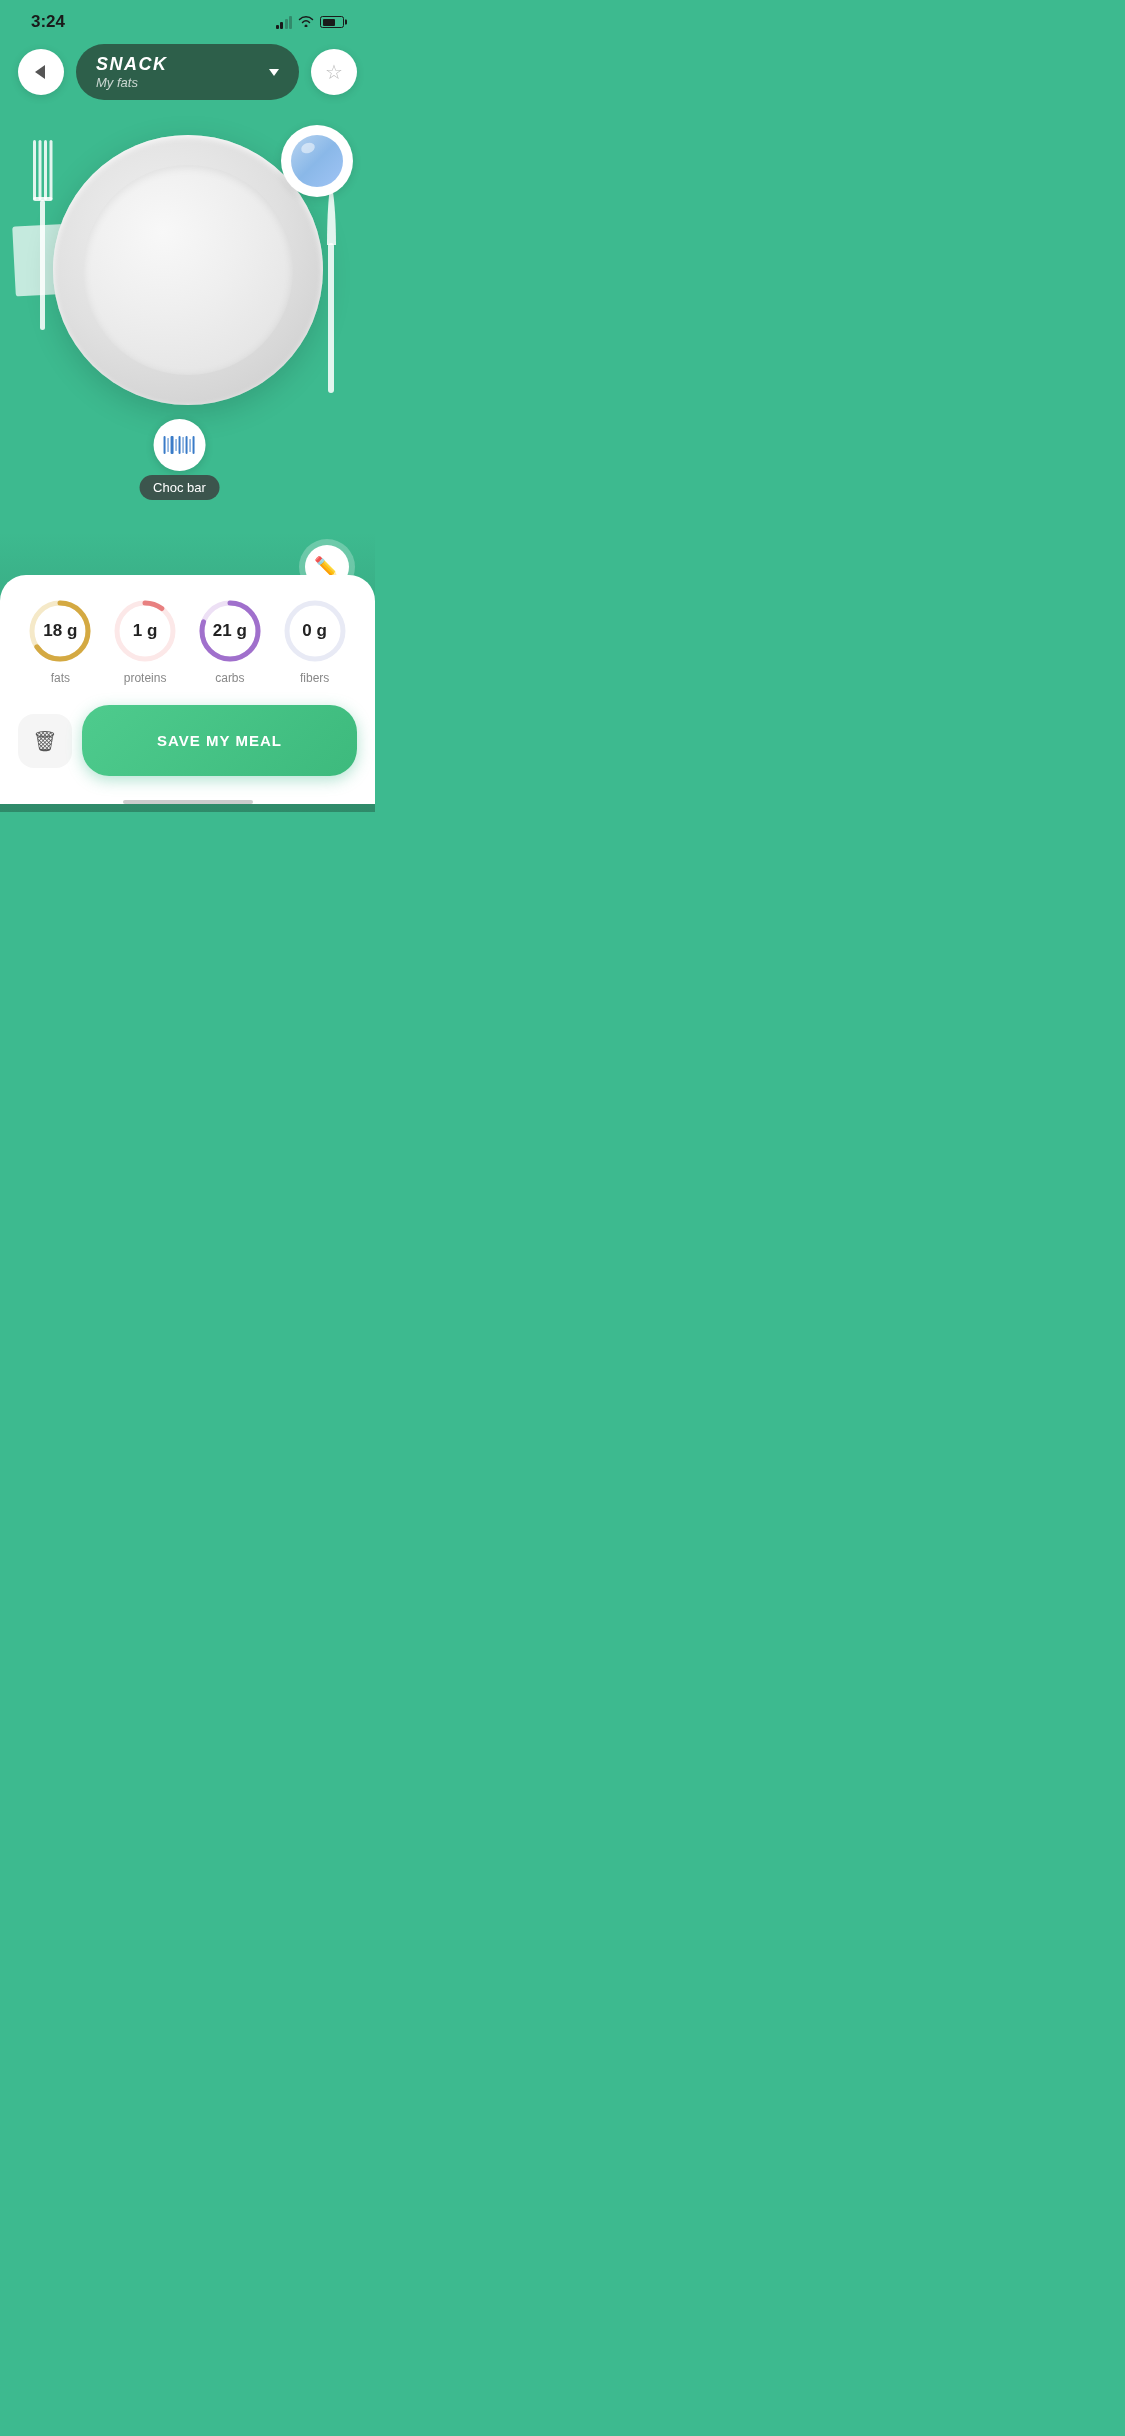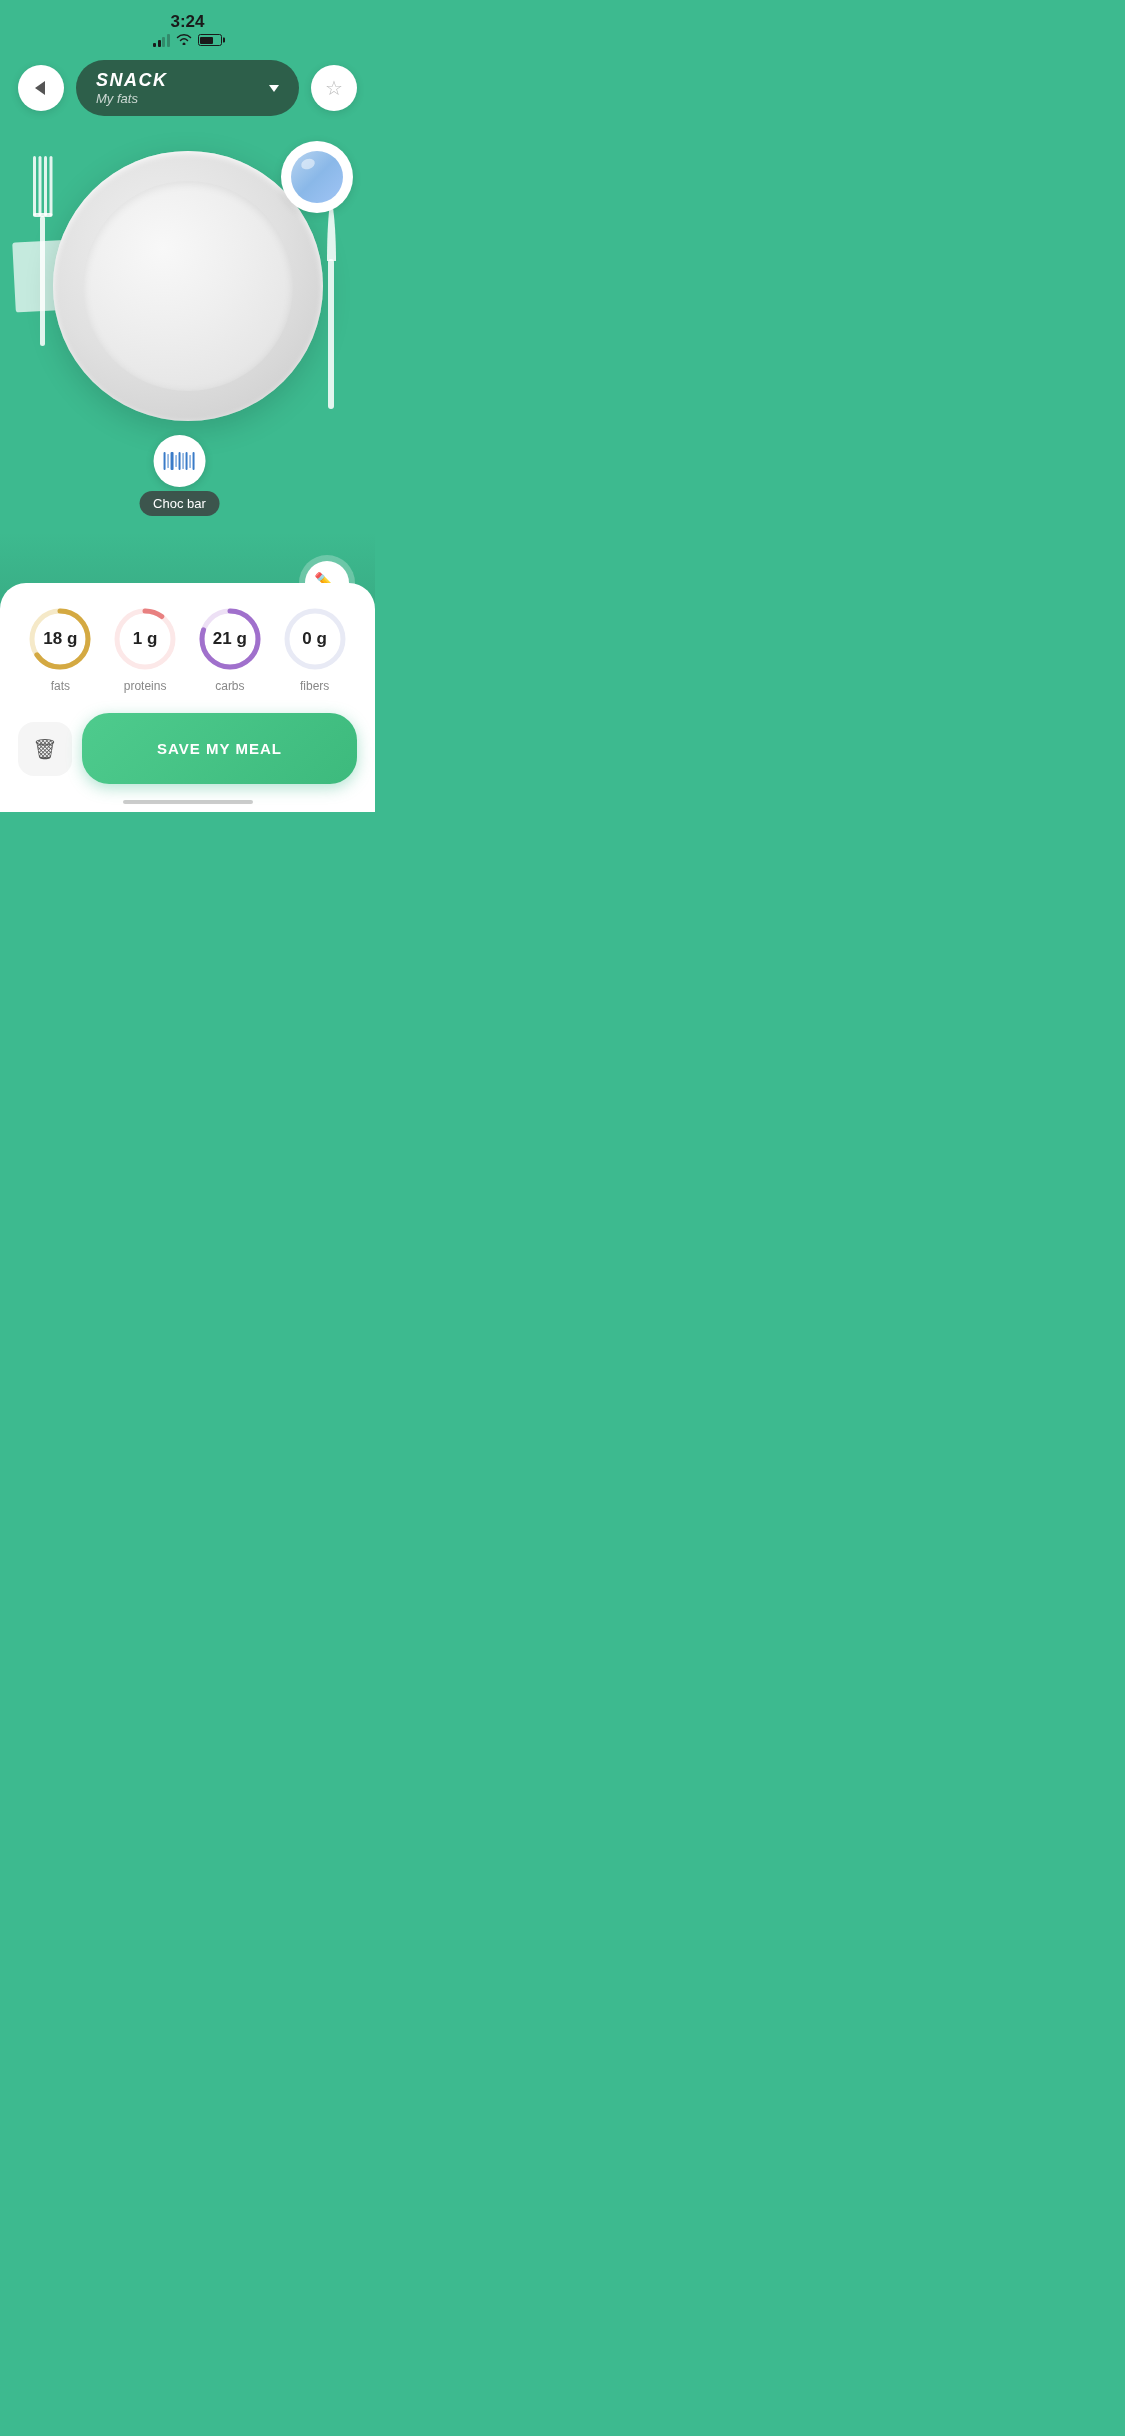--- a/index.html
+++ b/index.html
@@ -12,24 +12,23 @@
       background: #3dba8f;
       overflow: hidden;
       position: relative;
     }
 
     
     .status-bar {
       display: flex;
       justify-content: space-between;
       align-items: center;
-      padding: 12px 20px 6px;
+      padding: 12px 31px 6px;
       position: relative;
       z-index: 10;
-      flex-direction: column;
     }
     .status-time {
       font-size: 17px;
       font-weight: 600;
       color: #1a1a1a;
     }
     .status-icons {
       display: flex;
       align-items: center;
       gap: 6px;
@@ -338,21 +337,21 @@
     .calories-unit {
       font-size: 20px;
       font-weight: 400;
       color: white;
       margin-left: 4px;
     }
 
     
     .bottom-panel {
       position: absolute;
-      bottom: 0;
+      bottom: 8px;
       left: 0;
       right: 0;
       background: white;
       border-radius: 26px 26px 0 0;
       padding: 22px 18px 28px;
       z-index: 20;
     }
 
     .nutrients-row {
       display: flex;

